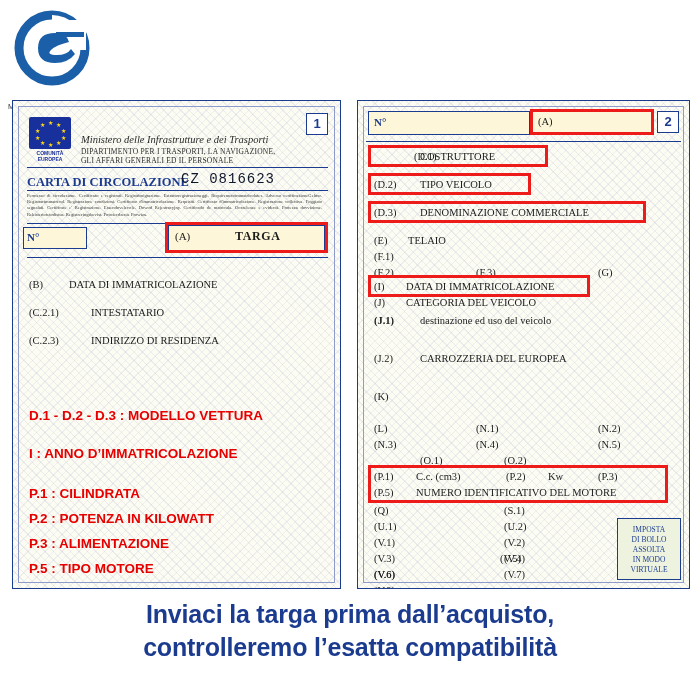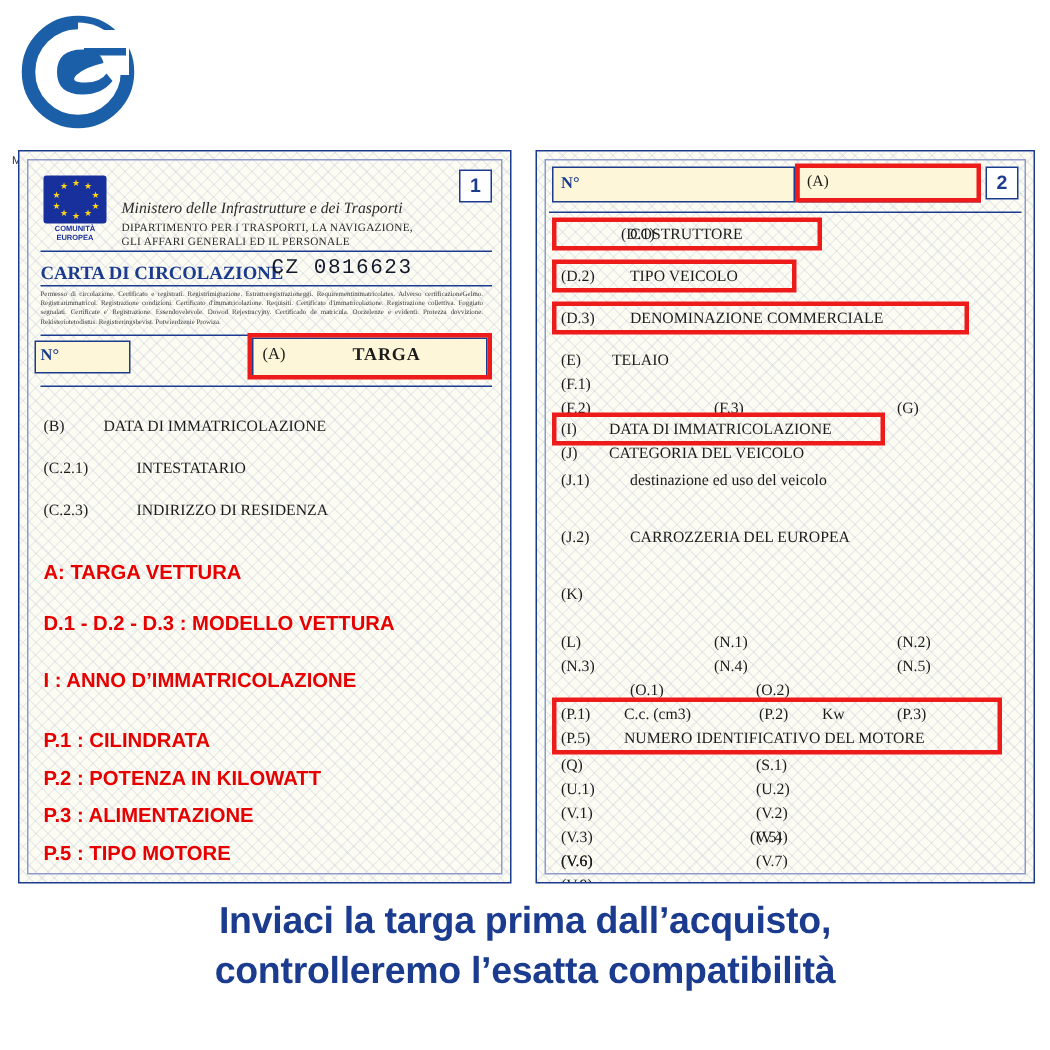--- a/index.html
+++ b/index.html
@@ -416,21 +416,20 @@
 
     <div class="field" style="left:16px;top:178px;">(B)</div>
     <div class="field" style="left:56px;top:178px;">DATA DI IMMATRICOLAZIONE</div>
 
     <div class="field" style="left:16px;top:206px;">(C.2.1)</div>
     <div class="field" style="left:78px;top:206px;">INTESTATARIO</div>
 
     <div class="field" style="left:16px;top:234px;">(C.2.3)</div>
     <div class="field" style="left:78px;top:234px;">INDIRIZZO DI RESIDENZA</div>
 
-    <div class="annot" style="top:273px;">A: TARGA VETTURA</div>
     <div class="annot" style="top:307px;">D.1 - D.2 - D.3 : MODELLO VETTURA</div>
     <div class="annot" style="top:345px;">I : ANNO D’IMMATRICOLAZIONE</div>
     <div class="annot" style="top:385px;">P.1 : CILINDRATA</div>
     <div class="annot" style="top:410px;">P.2 : POTENZA IN KILOWATT</div>
     <div class="annot" style="top:435px;">P.3 : ALIMENTAZIONE</div>
     <div class="annot" style="top:460px;">P.5 :  TIPO MOTORE</div>
   </div>
 
   <div class="doc doc-right">
     <div class="guilloche"></div>
@@ -467,21 +466,21 @@
     <div class="r-field" style="left:118px;top:166px;">(F.3)</div>
     <div class="r-field" style="left:240px;top:166px;">(G)</div>
 
     <div class="r-field" style="left:16px;top:180px;">(I)</div>
     <div class="r-field" style="left:48px;top:180px;">DATA DI IMMATRICOLAZIONE</div>
     <div class="redbox" style="left:10px;top:174px;width:222px;height:22px;"></div>
 
     <div class="r-field" style="left:16px;top:196px;">(J)</div>
     <div class="r-field" style="left:48px;top:196px;">CATEGORIA DEL VEICOLO</div>
 
-    <div class="r-field" style="left:16px;top:214px;">(J.1)</div>
+    <div class="r-field" style="left:16px;top:214px;font-weight:bold;">(J.1)</div>
     <div class="r-field" style="left:62px;top:214px;">destinazione ed uso del veicolo</div>
 
     <div class="r-field" style="left:16px;top:252px;">(J.2)</div>
     <div class="r-field" style="left:62px;top:252px;">CARROZZERIA DEL EUROPEA</div>
 
     <div class="r-field" style="left:16px;top:290px;">(K)</div>
 
     <div class="r-field" style="left:16px;top:322px;">(L)</div>
     <div class="r-field" style="left:118px;top:322px;">(N.1)</div>
     <div class="r-field" style="left:240px;top:322px;">(N.2)</div>
@@ -515,20 +514,27 @@
     <div class="r-field" style="left:16px;top:452px;">(V.3)</div>
     <div class="r-field" style="left:146px;top:452px;">(V.4)</div>
 
     <div class="r-field" style="left:16px;top:468px;">(V.6)</div>
     <div class="r-field" style="left:146px;top:468px;">(V.7)</div>
 
     <div class="r-field" style="left:142px;top:452px;text-align:right;">(V.5)</div>
 
     <div class="r-field" style="left:16px;top:468px;">(V.6)</div>
 
+    <div class="bollo">
+      <span>IMPOSTA</span><br>
+      <span>DI BOLLO</span><br>
+      <span>ASSOLTA</span><br>
+      <span>IN MODO</span><br>
+      <span>VIRTUALE</span>
+    </div>
 
     <div class="r-field" style="left:16px;top:484px;">(V.9)</div>
   </div>
 
   <div class="footer">
     <div>Inviaci la targa prima dall’acquisto,</div>
     <div>controlleremo l’esatta compatibilità</div>
   </div>
 </div>
 

